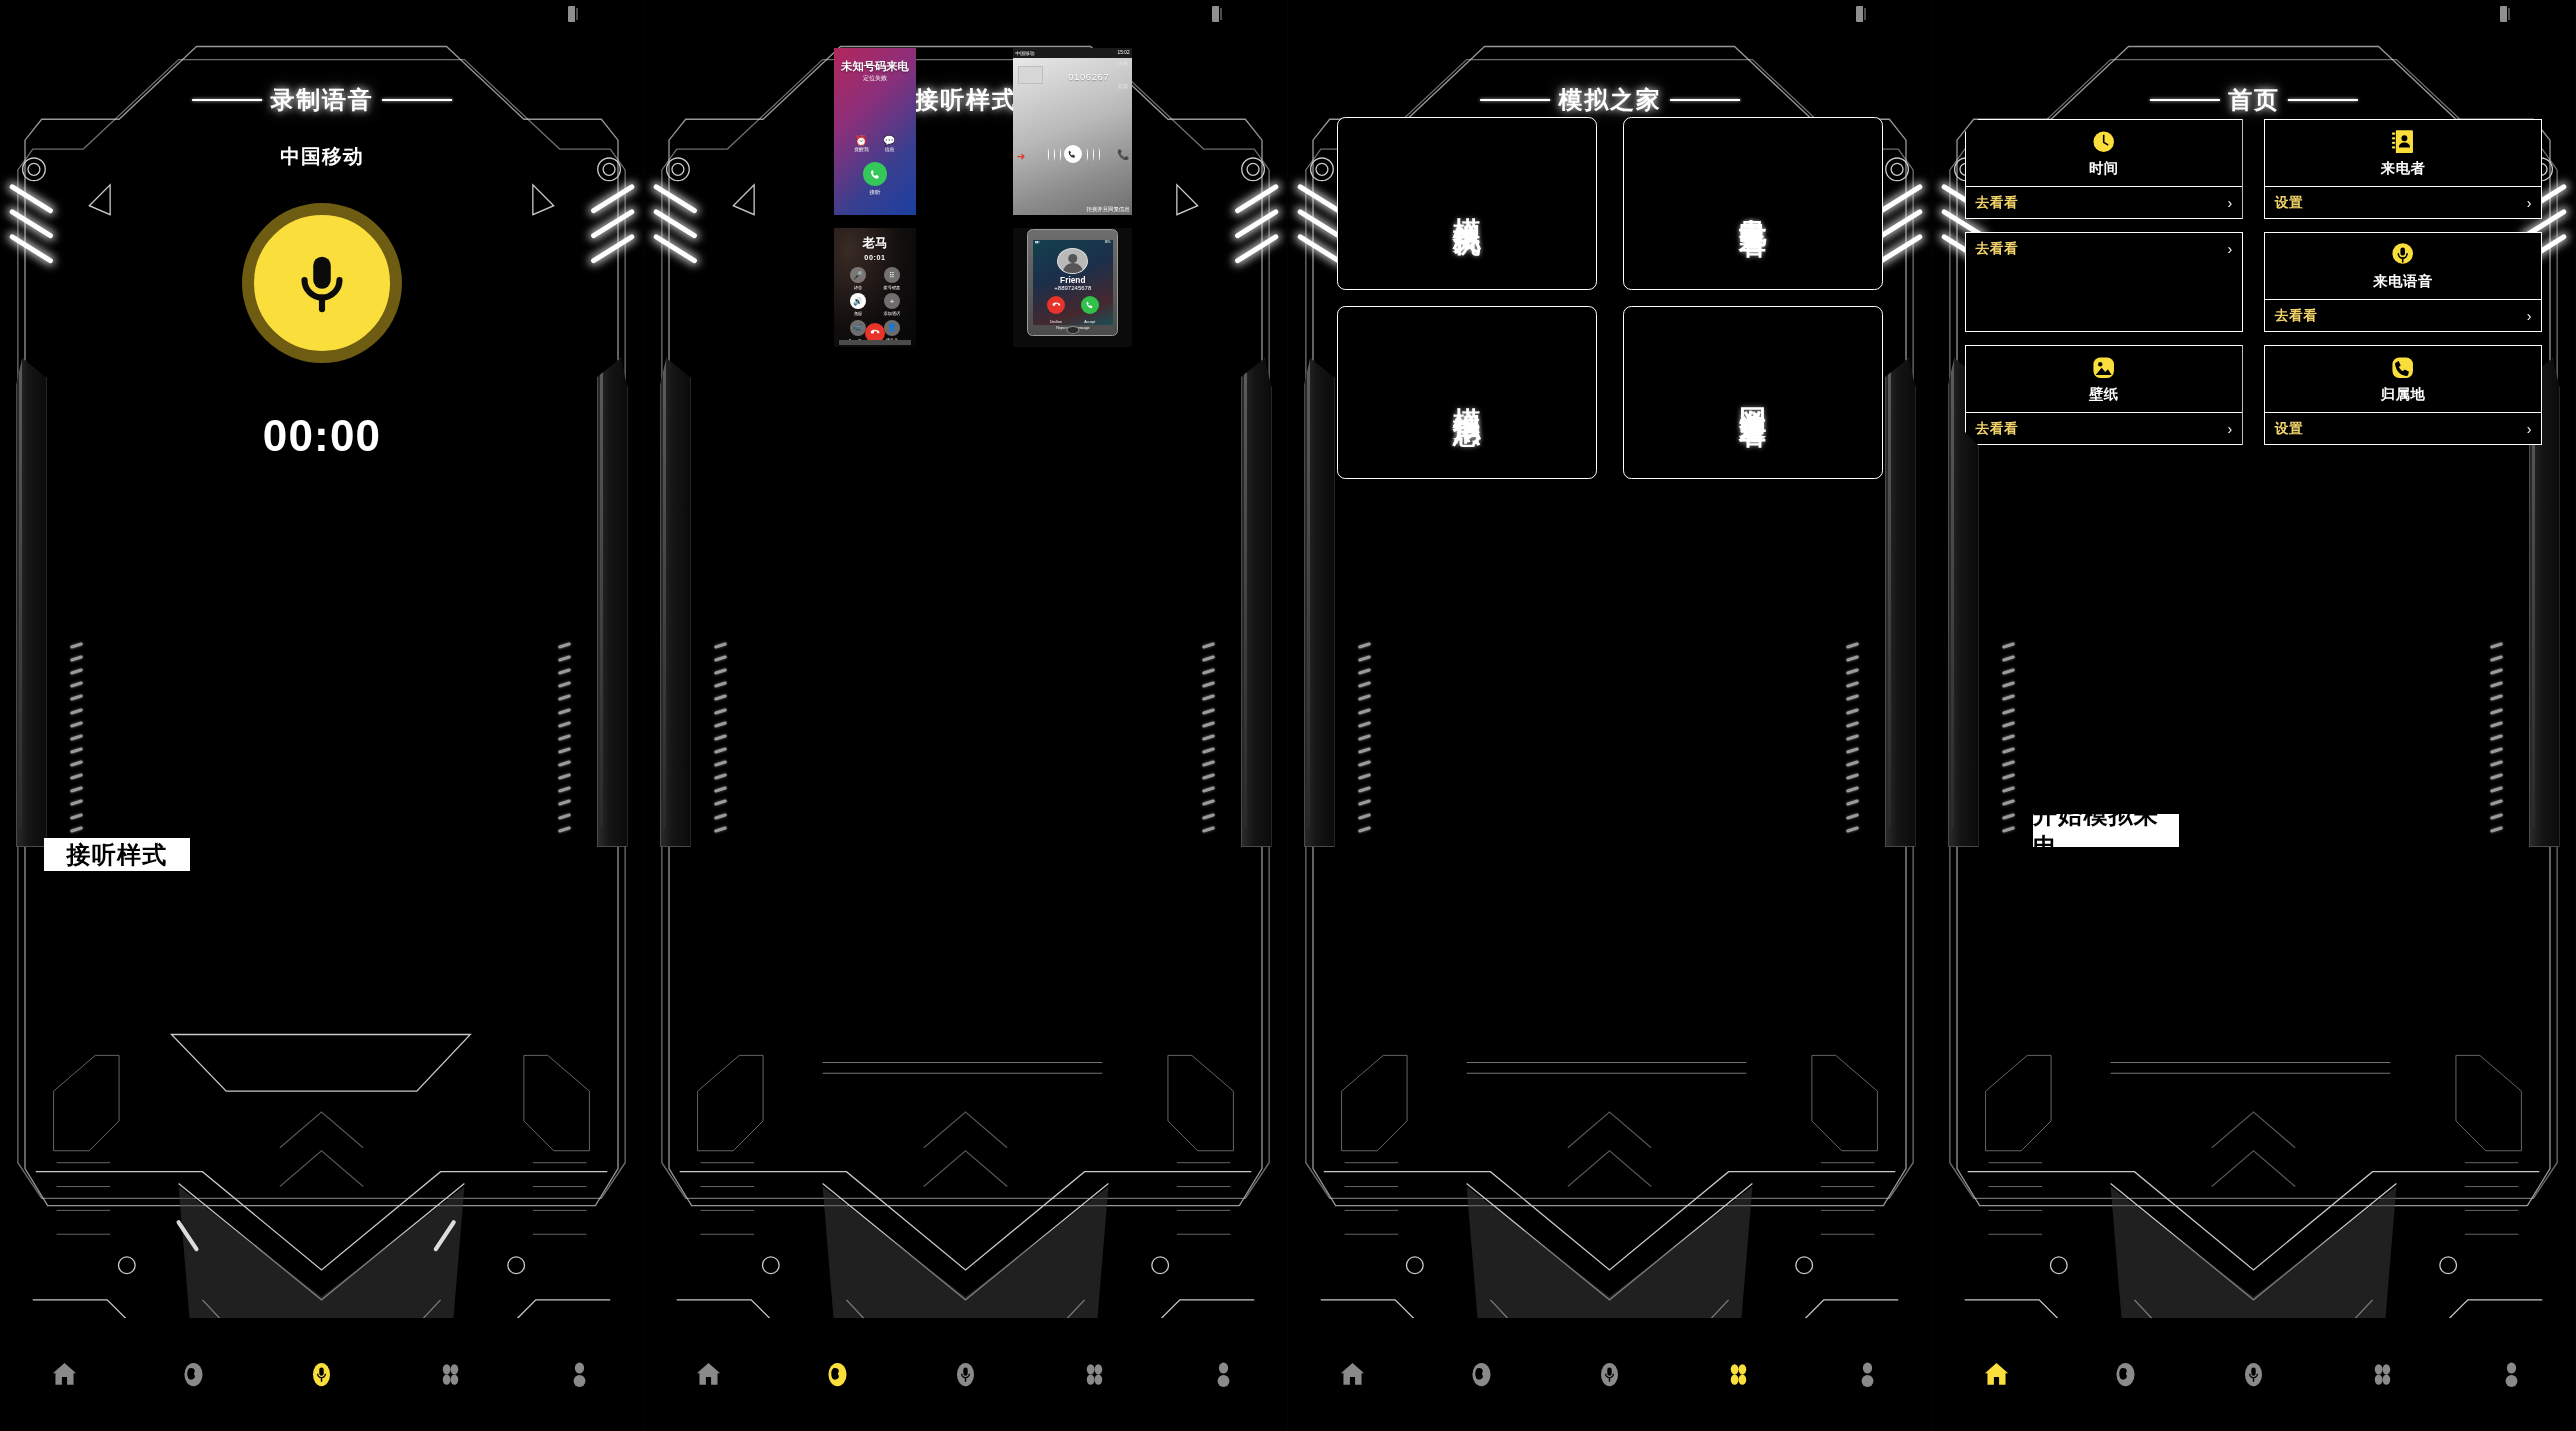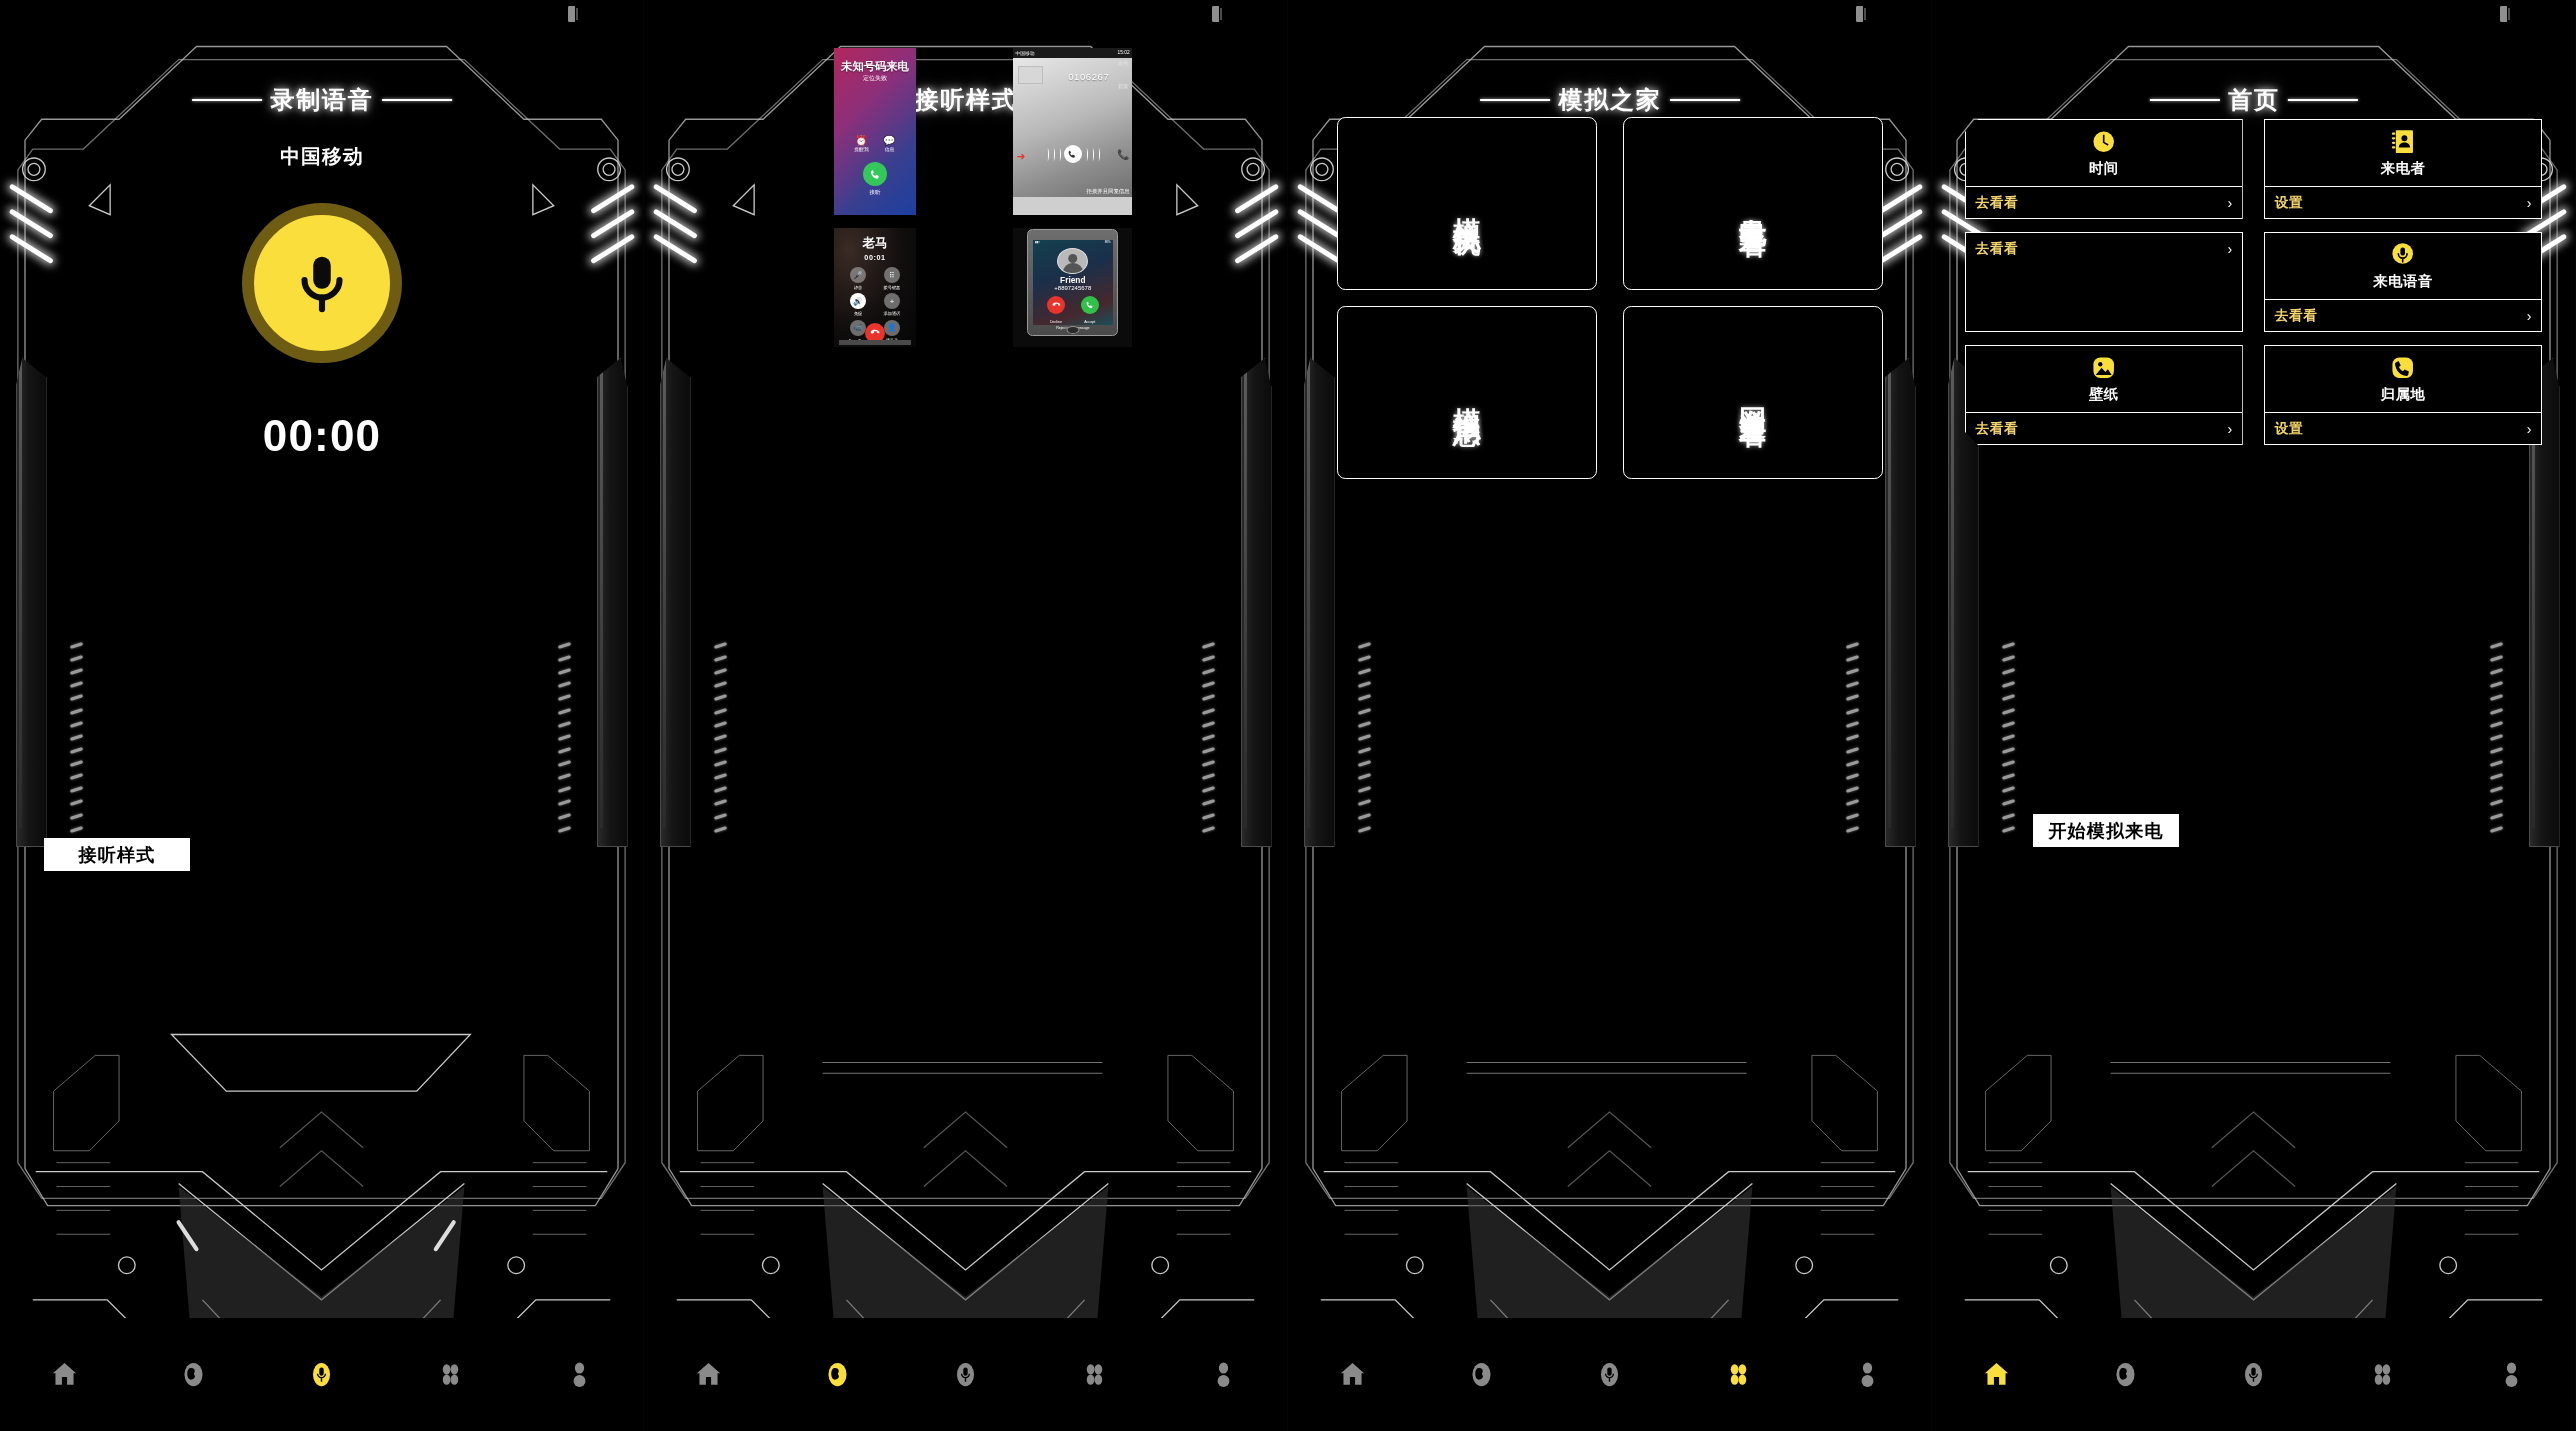--- a/index.html
+++ b/index.html
@@ -70,21 +70,21 @@
   .mic-btn { position:absolute; left:50%; top:72px; transform:translateX(-50%);
              width:160px; height:160px; border-radius:50%;
              background:#fadf3c; border:12px solid #6d5c12;
              display:flex; align-items:center; justify-content:center; }
   .mic-btn svg { width:70px; height:70px; }
   .rec-timer { position:absolute; top:280px; left:0; width:100%; text-align:center;
                color:#fff; font-size:44px; font-weight:700; letter-spacing:1.2px; }
 
   
   .cta { position:absolute; background:#fff; color:#000;
-         font-size:18px; font-weight:700; letter-spacing:1.2px;
+         font-size:24px; font-weight:700; letter-spacing:1.2px;
          display:flex; align-items:center; justify-content:center; }
   .cta.p1 { left:44px; top:838px; width:146px; height:33px; }
   .cta.p4 { left:101px; top:814px; width:146px; height:33px; }
 
   
   .call-grid { position:absolute; left:0; top:48px; width:644px; height:668px; }
   .cs { position:absolute; overflow:hidden; background:#111; }
   .cs .lbl { position:absolute; width:100%; text-align:center; color:#fff; }
 
   
@@ -120,21 +120,21 @@
       width:20px; height:20px; border-radius:50%; background:#e8342b;
       display:flex; align-items:center; justify-content:center; }
   .and-call .end svg { width:11.3px; height:11.3px; fill:#fff; transform:rotate(133deg); }
   .and-call .bar { position:absolute; bottom:1.8px; left:4.8px; right:4.8px; height:4.8px;
       background:#4a4a4a; }
 
   
   .miui { left:369px; top:0; width:119px; height:167px; background:#cfcfcf; }
   .miui .sb { height:9.5px; background:#1a1a1a; color:#fff; font-size:4.8px;
       display:flex; align-items:center; justify-content:space-between; padding:0 2.4px; }
-  .miui .body { position:relative; height:139px;
+  .miui .body { position:relative; height:157px;
       background:linear-gradient(160deg,#e8e8e8 0%,#b9b9b9 45%,#8d8d8d 75%,#6e6e6e 100%); }
   .miui .num { position:absolute; right:22.7px; top:13px; color:#fff; font-size:9.5px;
       letter-spacing:0.6px; text-shadow:0 0.6px 1.2px rgba(0,0,0,.35); }
   .miui .lc { position:absolute; right:3.6px; top:2.4px; color:#e2e2e2; font-size:5.4px; }
   .miui .loc { position:absolute; right:3.6px; top:25px; color:#eaeaea; font-size:5.4px; }
   .miui .thumb { position:absolute; left:4.8px; top:8.3px; width:25px; height:18px;
       background:#d7d7d7; border:0.6px solid #bdbdbd; }
   .miui .wave { position:absolute; left:0; right:0; top:83px; height:27.4px;
       display:flex; align-items:center; justify-content:center; gap:3px; }
   .miui .wave .pc { width:18px; height:18px; border-radius:50%; background:#fff;

